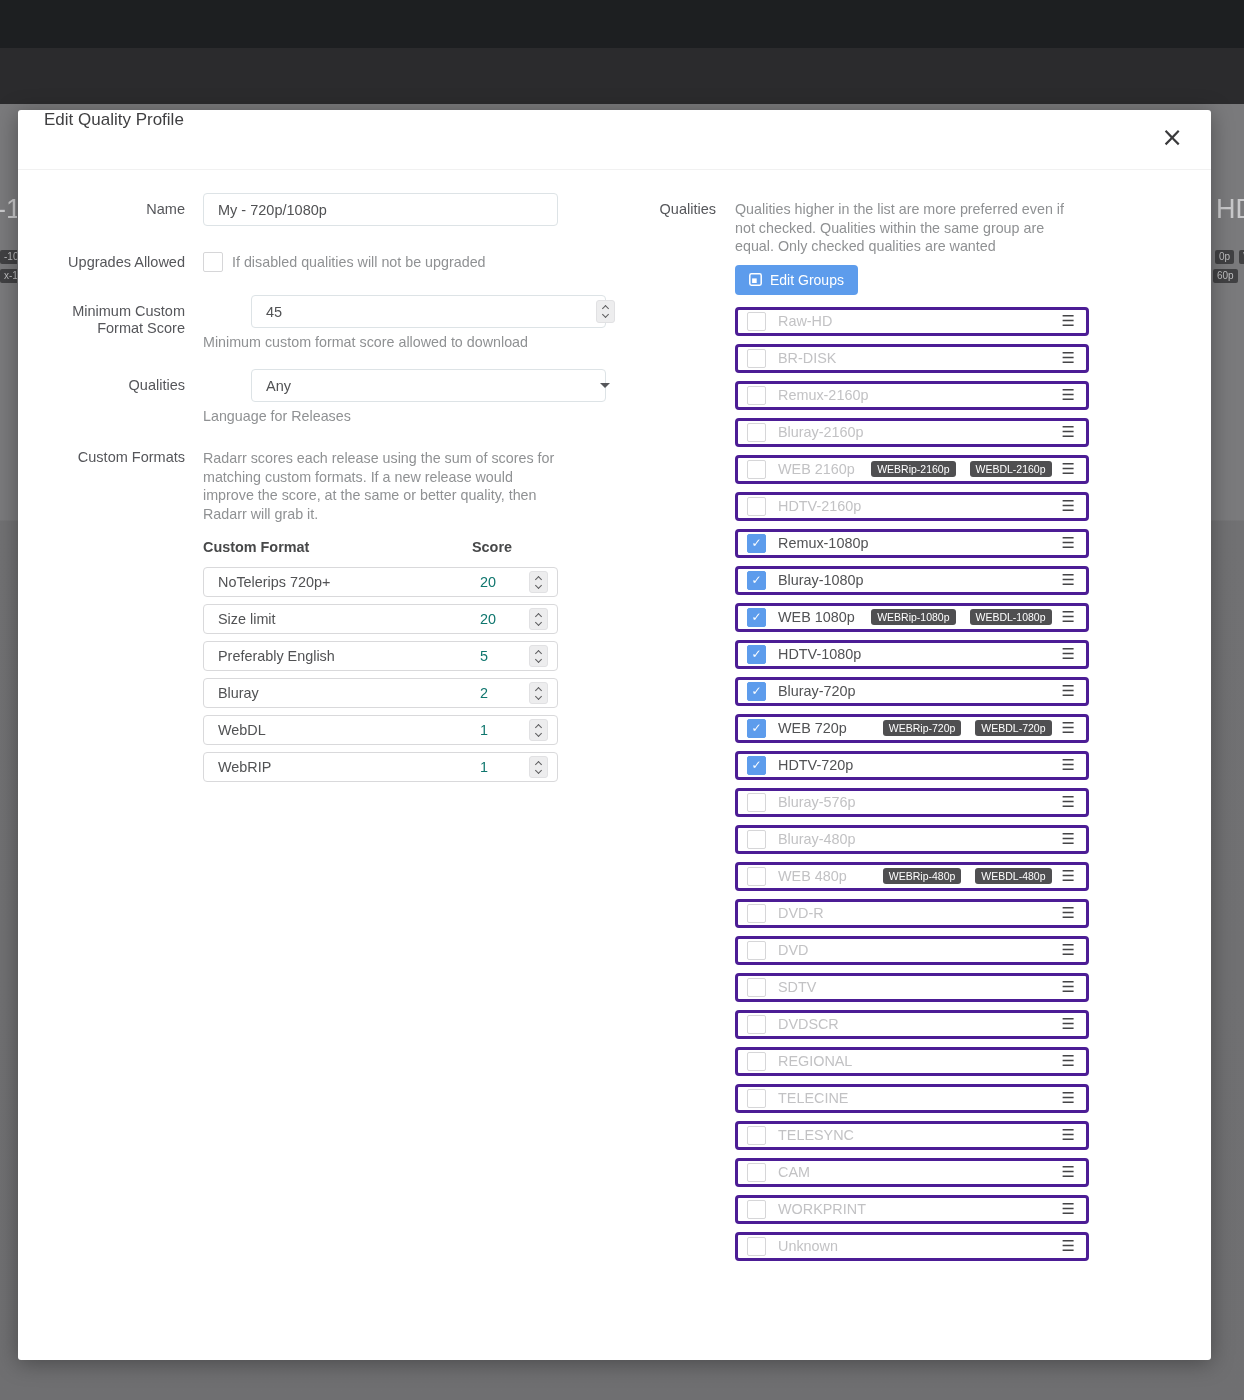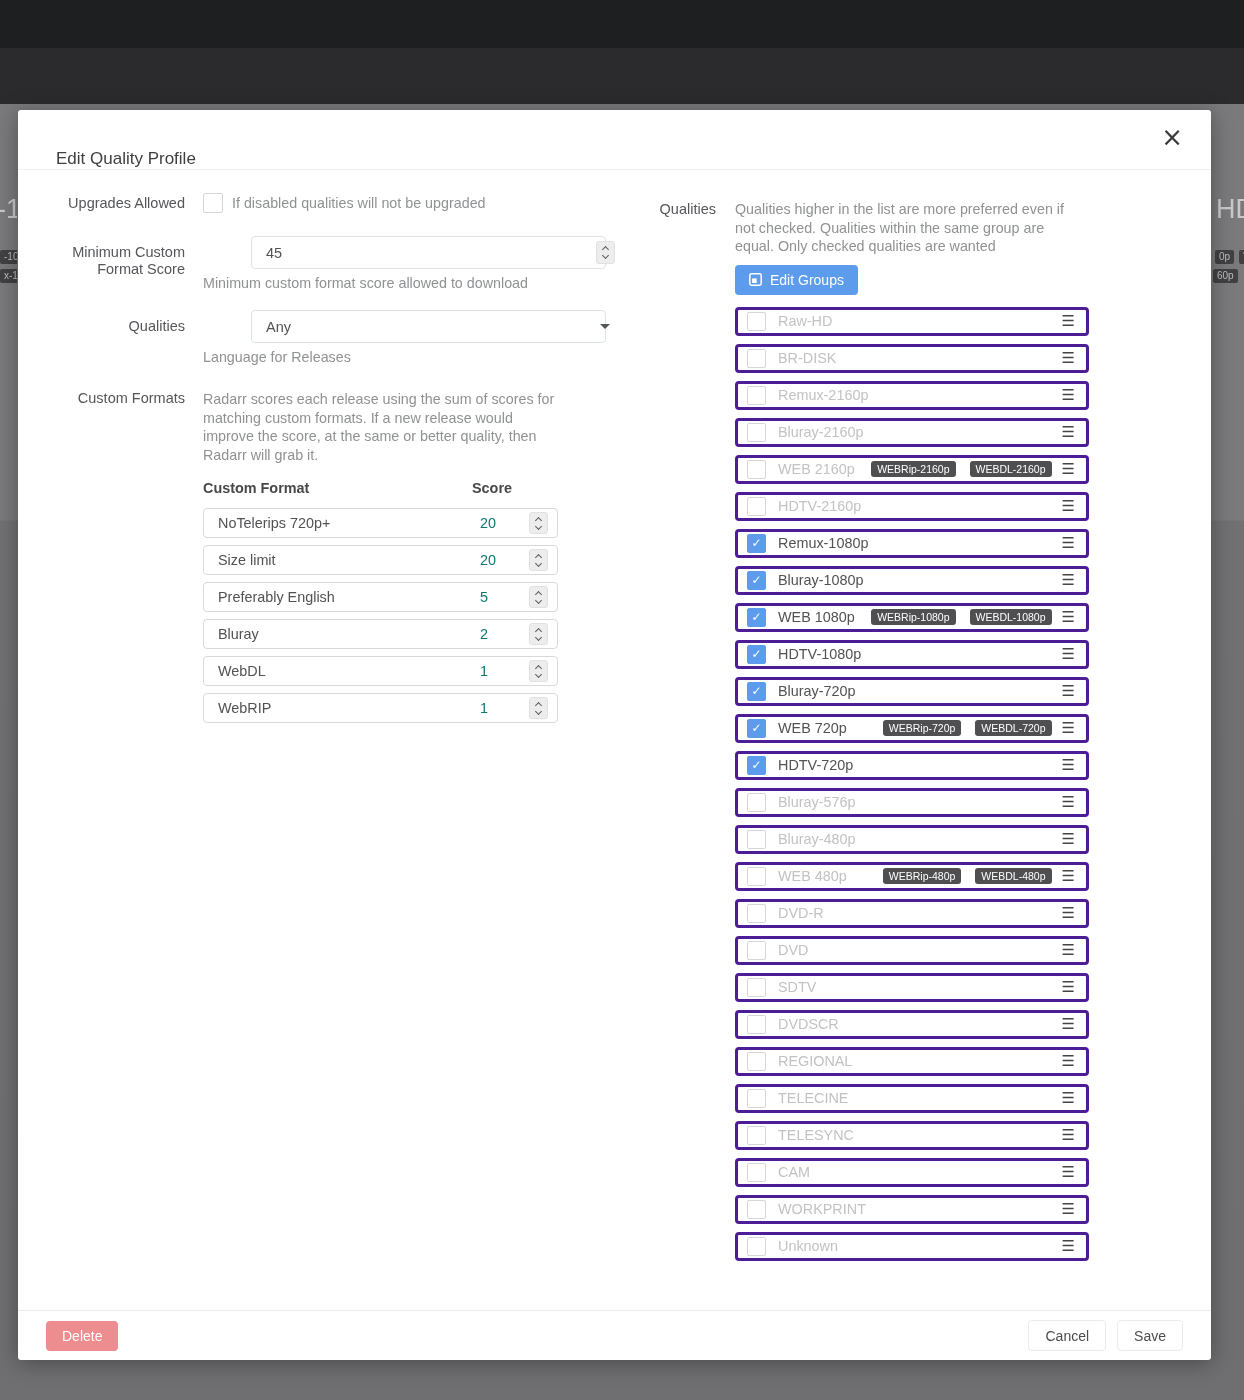--- a/index.html
+++ b/index.html
@@ -27,21 +27,21 @@
   .frag-r1 { left:1215px; top:250px; width:31px; }
   .frag-r2 { left:1213px; top:269px; width:31px; }
 
   
   .modal {
     position:absolute; left:18px; top:110px; width:1193px; height:1250px;
     background:#ffffff; border-radius:3px; box-shadow:0 3px 22px rgba(0,0,0,.35);
   }
   .modal-header {
     position:relative; height:60px; border-bottom:1px solid #f1f1f1;
-    display:flex; align-items:flex-end; padding-left:38px;
+    display:flex; align-items:flex-start; padding-left:26px;
   }
   .modal-title { font-size:17px; color:#3f3f41; }
   .close-btn {
     position:absolute; right:22px; top:8px; background:none; border:none; cursor:pointer;
     font-size:26px; line-height:1; color:#3a3a3c; font-family:"DejaVu Sans",sans-serif; padding:6px;
   }
 
   
   .col-left { position:absolute; left:0; top:55px; width:565px; padding-top:28px; }
   .form-row { display:flex; align-items:flex-start; }
@@ -187,20 +187,26 @@
 
 <div class="modal">
 
   <div class="modal-header">
     <div class="modal-title">Edit Quality Profile</div>
     <button class="close-btn">×</button>
   </div>
 
   <div class="col-left">
 
+    <div class="form-row mb26">
+      <div class="f-label pt8">Name</div>
+      <div class="control">
+        <input class="text-input" type="text" value="My - 720p/1080p" style="">
+      </div>
+    </div>
 
     <div class="form-row mb23">
       <div class="f-label pt2">Upgrades Allowed</div>
       <div class="control check-row">
         <span class="checkbox"></span>
         <span class="check-help">If disabled qualities will not be upgraded</span>
       </div>
     </div>
 
     <div class="form-row mb18">
@@ -503,20 +509,14 @@
   <div class="q-row">
     <span class="q-check"></span>
     <span class="q-name">Unknown</span>
     <span class="q-tags"></span>
     <span class="q-handle">☰</span>
   </div>
 </div>
     </div>
   </div>
 
-  <div class="modal-footer">
-    <button class="delete-btn">Delete</button>
-    <div class="footer-spacer"></div>
-    <button class="cancel-btn">Cancel</button>
-    <button class="save-btn">Save</button>
-  </div>
 
 </div>
 
 </body></html>

